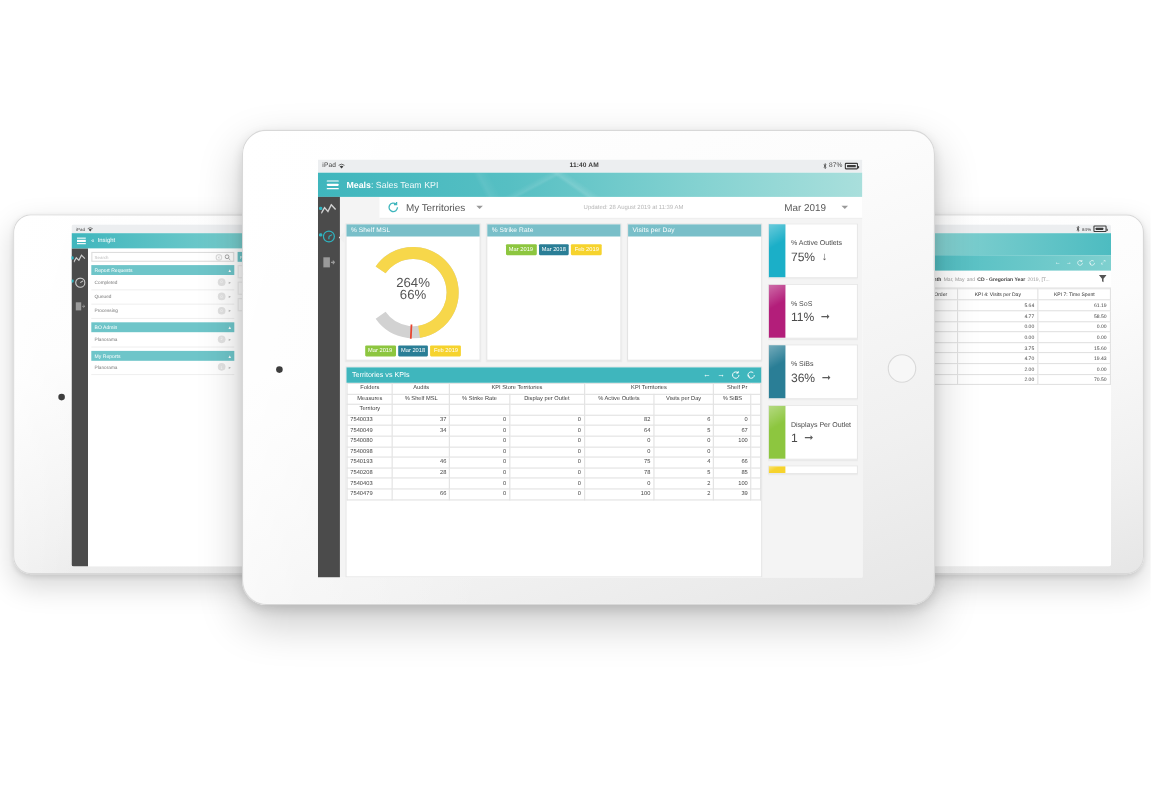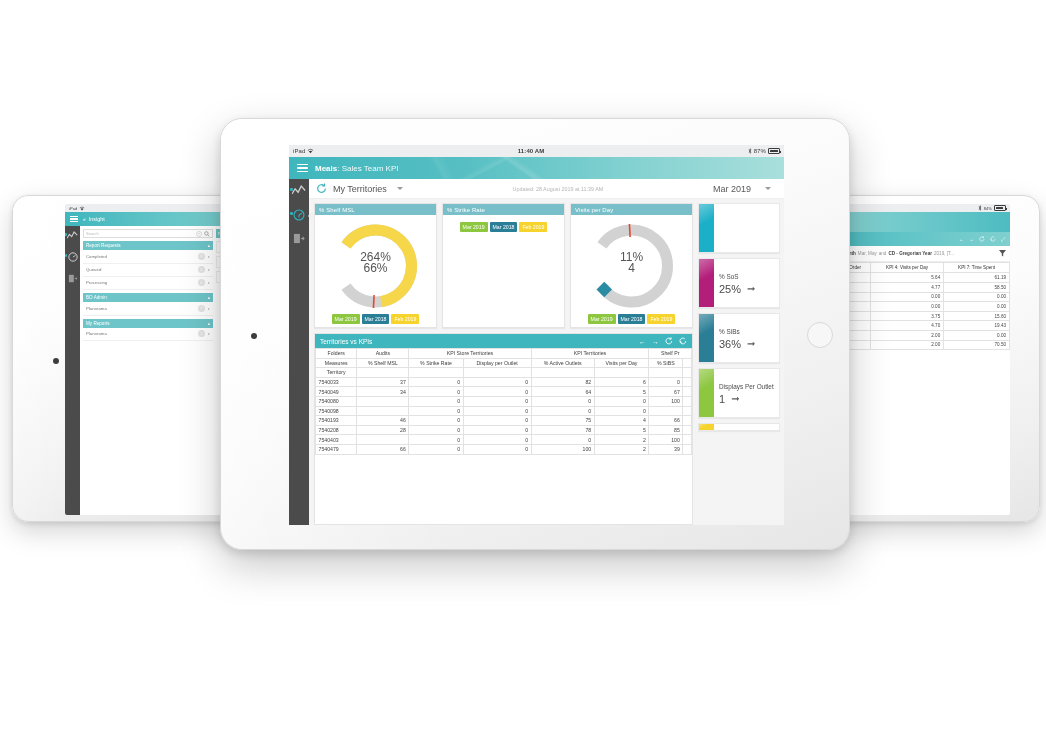--- a/index.html
+++ b/index.html
@@ -94,21 +94,21 @@
     border-top:5px solid transparent; border-bottom:5px solid transparent;
     border-right:5px solid #f0f0f0;
   }
   .rail-dot { position:absolute; left:-1px; top:4px; width:2.5px;height:2.5px;border-radius:50%;
               background:#2fb4c0;}
 
   .content { flex:1; background:#f4f4f4; display:flex; flex-direction:column; min-width:0;}
 
   
   .toolbar { height: 20px; background:#fff; display:flex; align-items:center;
-             padding:0 7px; gap:6px; border-bottom:1px solid #eee; }
+             padding:0 7px; gap:6px; border-bottom:1px solid #eee;margin-left:36px; }
   .refresh-ic { color:#3fb6bd; display:flex; align-items:center; }
   .tb-title { font-size: 9px; color:#555; }
   .caret { width:0;height:0;border-left:3px solid transparent;border-right:3px solid transparent;
            border-top:3.5px solid #999; display:inline-block; margin-left:4px; vertical-align:middle;}
   .tb-updated { flex:1; text-align:center; font-size:5.4px; color:#b6b6b6; }
   .tb-period { font-size:9px; color:#5a5a5a; padding-right:4px;}
 
   
   .dash { flex:1; display:flex; padding:4px 4px 0 5px; gap:5px; min-height:0; }
   .dash-left { flex:1; display:flex; flex-direction:column; gap:5px; min-width:0;}
@@ -535,35 +535,20 @@
                     <div class="gauge-body">
                       <div class="legend">
                         <span class="lg" style="background: rgb(141, 198, 63);">Mar 2019</span>
                         <span class="lg" style="background: rgb(42, 126, 150);">Mar 2018</span>
                         <span class="lg" style="background: rgb(246, 211, 45);">Feb 2019</span>
                       </div>
                     </div>
                   </div>
                   <div class="card">
                     <div class="card-head">Visits per Day</div>
-                    <div class="gauge-body">
-                      <div class="gauge-wrap"><svg viewBox="0 0 105 92" width="105" height="92">
-                          <path d="M 23.010526405596288 25.35124829136235 A 36 36 0 1 1 23.010526405596323 66.6487517086377" stroke="#d2d2d2" stroke-width="11" fill="none"></path>
-                          <line x1="51.08335667592719" y1="17.034622017098414" x2="50.448309668584216" y2="4.05014223165977" stroke="#e8442f" stroke-width="1.6"></line>
-                          <rect x="19.74817799653678" y="64.0231417436438" width="11" height="11" fill="#2a8ca3" transform="rotate(45 25.24817799653678 69.5231417436438)"></rect>
-                        </svg><div class="gauge-val">
-                          <div>11%</div>
-                          <div>4</div>
-                        </div></div>
-                      <div class="legend">
-                        <span class="lg" style="background: rgb(141, 198, 63);">Mar 2019</span>
-                        <span class="lg" style="background: rgb(42, 126, 150);">Mar 2018</span>
-                        <span class="lg" style="background: rgb(246, 211, 45);">Feb 2019</span>
-                      </div>
-                    </div>
                   </div>
                 </div>
 
               <div class="tbl-card">
                 <div class="tbl-head">
                   <span class="t">Territories vs KPIs</span>
                   <span class="tbl-icons">
                     <span style="font-size:7px;">←</span>
                     <span style="font-size:7px;">→</span>
                     <svg width="8" height="8" viewBox="0 0 10 10">
@@ -690,27 +675,34 @@
                         </tr>
                       </tbody>
                   </table>
                 </div>
               </div>
             </div>
 
             <div class="kpi-col" id="kpi-col">
                 <div class="kpi">
                   <div class="bar" style="background:#1bafc8;"></div>
+                  <div class="bd">
+        <div class="lab">% Active Outlets</div>
+        <div class="row">
+          <span class="num">75%</span>
+          <span class="tr">↓</span>
+        </div>
+      </div>
                 </div>
                 <div class="kpi">
                   <div class="bar" style="background:#b31e7a;"></div>
                   <div class="bd">
         <div class="lab">% SoS</div>
         <div class="row">
-          <span class="num">25%</span>
+          <span class="num">11%</span>
           <span class="tr">➞</span>
         </div>
       </div>
                 </div>
                 <div class="kpi">
                   <div class="bar" style="background:#2a7e96;"></div>
                   <div class="bd">
         <div class="lab">% SiBs</div>
         <div class="row">
           <span class="num">36%</span>

